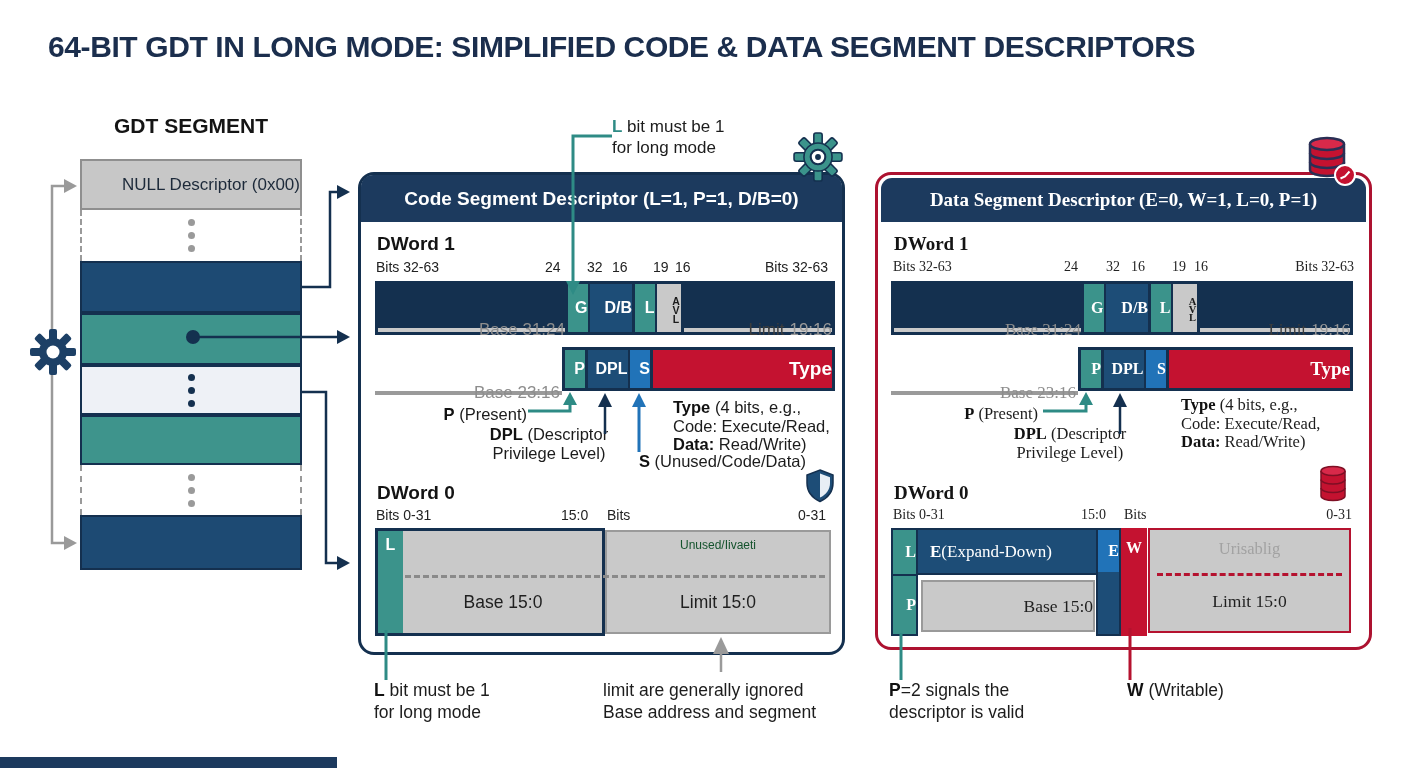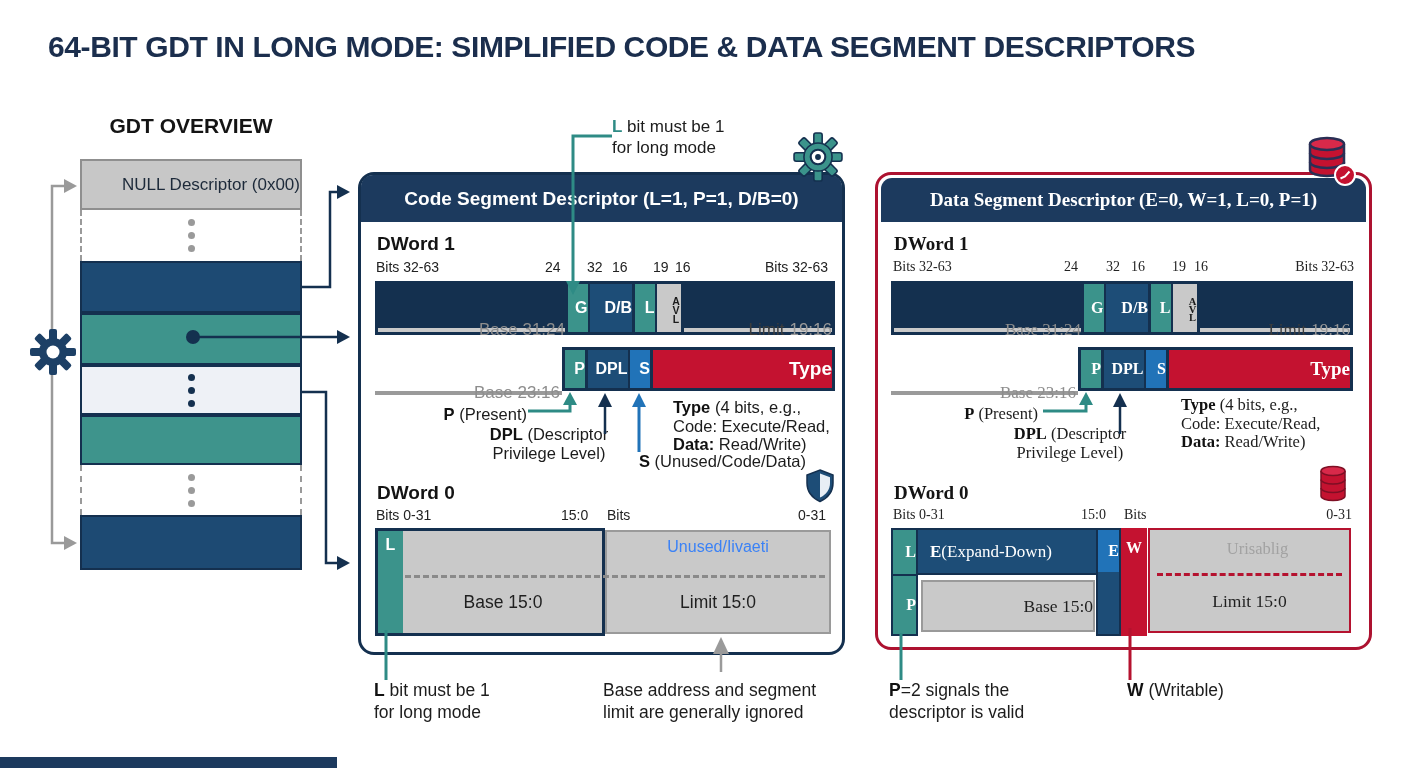--- a/index.html
+++ b/index.html
@@ -22,21 +22,21 @@
   .dots{display:flex;flex-direction:column;align-items:center;justify-content:center;gap:6px;}
   b{color:#111;}
 </style>
 </head>
 <body>
 
 <div class="c" style="left:48px;top:30px;width:1330px;font-size:30px;font-weight:bold;color:#1b2e4d;letter-spacing:-0.4px;">64-BIT GDT IN LONG MODE: SIMPLIFIED CODE &amp; DATA SEGMENT DESCRIPTORS</div>
 
 <div class="c" style="left:0;top:757px;width:337px;height:11px;background:#1c3a5e;"></div>
 
-<div class="c lbl" style="left:80px;top:114px;width:222px;text-align:center;font-size:21px;">GDT OVERVIEW</div>
+<div class="c lbl" style="left:80px;top:114px;width:222px;text-align:center;font-size:21px;">GDT SEGMENT</div>
 
 <div class="c flex" style="left:80px;top:159px;width:222px;height:51px;background:#c7c7c7;border:2.5px solid #8f8f8f;box-sizing:border-box;">
   <span style="font-size:17px;color:#1d2a3a;">NULL Descriptor (0x00)</span>
 </div>
 
 <div class="c dots" style="left:80px;top:210px;width:222px;height:51px;border-left:2.5px dashed #9a9a9a;border-right:2.5px dashed #9a9a9a;box-sizing:border-box;">
   <span class="dot" style="background:#9a9a9a;"></span>
     <span class="dot" style="background:#9a9a9a;"></span>
     <span class="dot" style="background:#9a9a9a;"></span>
 </div>
@@ -143,39 +143,39 @@
   <span class="c bits" style="left:200px;top:332px;">15:0</span>
   <span class="c bits" style="left:246px;top:332px;">Bits</span>
   <span class="c bits" style="right:16px;top:332px;">0-31</span>
 
   <div class="c" style="left:14px;top:353px;width:458px;height:108px;">
     <div class="c" style="left:0;top:0;width:230px;height:108px;border:3px solid #14304f;background:#c9c9c9;box-sizing:border-box;display:flex;">
       <div style="width:25px;background:#3b938b;"></div>
     </div>
     <div class="c" style="left:230px;top:2px;width:226px;height:104px;border:2px solid #9a9a9a;background:#c9c9c9;box-sizing:border-box;"></div>
     <div class="c cellW" style="left:3px;top:8px;width:25px;text-align:center;font-size:16px;">L</div>
-    <div class="c" style="left:232px;top:10px;width:222px;text-align:center;color:#3b82f6;font-size:16px;">Unused/Iivaeti</div>
+    <div class="c" style="left:232px;top:10px;width:222px;text-align:center;color:#14532d;font-size:12px;">Unused/Iivaeti</div>
     <div class="c" style="left:30px;top:47px;width:420px;border-top:3px dashed #8a8a8a;"></div>
     <div class="c" style="left:28px;top:64px;width:200px;text-align:center;font-size:17.5px;color:#1f1f1f;">Base 15:0</div>
     <div class="c" style="left:232px;top:64px;width:222px;text-align:center;font-size:17.5px;color:#1f1f1f;">Limit 15:0</div>
   </div>
 
   <svg class="c" style="left:444px;top:294px;" width="30" height="34" viewBox="0 0 30 34">
     <path d="M15 1 L28 6 V14 C28 22.5 22.5 29 15 32.5 C7.5 29 2 22.5 2 14 V6 Z" fill="#1d4d77" stroke="#14304f" stroke-width="1.5"></path>
     <path d="M15 4.5 L25 8.2 V14 C25 20.5 21 25.8 15 28.6 Z" fill="#e8eef5"></path>
   </svg>
 </div>
 
 <div class="c bnote" style="left:374px;top:679px;">
   <div><b>L</b><span> bit must be 1</span></div>
   <div>for long mode</div>
 </div>
 <div class="c bnote" style="left:603px;top:679px;">
+  <div>limit are generally ignored</div>
   <div>Base address and segment</div>
-  <div>limit are generally ignored</div>
 </div>
 
 <div class="c panel" style="left:875px;top:172px;width:497px;height:478px;border:3.5px solid #ad1230;box-sizing:border-box;font-family:Liberation Serif, serif;">
   <div class="c hdr" style="left:3px;top:3px;right:3px;height:44px;border-radius:11px 11px 0 0;">
     <span>Data Segment Descriptor (E=0, W=1, L=0, P=1)</span>
   </div>
 
   <div class="c lbl" style="left:16px;top:58px;">DWord 1</div>
   <span class="c bits" style="left:15px;top:84px;">Bits 32-63</span>
   <span class="c bits" style="left:186px;top:84px;">24</span>
@@ -265,21 +265,21 @@
     <div class="c" style="left:205px;top:0;width:25px;height:108px;border:2.5px solid #14304f;box-sizing:border-box;display:flex;flex-direction:column;">
       <div class="flex cellW" style="height:42px;background:#2173b8;font-size:16px;">
           <span>E</span>
         </div>
       <div style="flex:1;background:#1d4d77;"></div>
     </div>
     <div class="c" style="left:230px;top:0;width:26px;height:108px;background:#c41230;text-align:center;">
       <div class="cellW" style="padding-top:11px;font-size:16px;">W</div>
     </div>
     <div class="c" style="left:257px;top:0;width:203px;height:105px;border:2.5px solid #b5122f;background:#c9c9c9;box-sizing:border-box;"></div>
-    <div class="c" style="left:259px;top:11px;width:199px;text-align:center;color:#a2a2a2;font-size:16.5px;margin-left:8px;">Urisablig</div>
+    <div class="c" style="left:259px;top:11px;width:199px;text-align:center;color:#a2a2a2;font-size:16.5px;">Urisablig</div>
     <div class="c" style="left:266px;top:45px;width:185px;border-top:3px dashed #b5122f;"></div>
     <div class="c" style="left:259px;top:63px;width:199px;text-align:center;font-size:17.5px;color:#1f1f1f;">Limit 15:0</div>
   </div>
 
   <svg class="c" style="left:440px;top:289px;" width="30" height="40" viewBox="0 0 30 40">
     <path d="M3 7 v25 a12 4.5 0 0 0 24 0 v-25" fill="#c41230" stroke="#7e0f24" stroke-width="1.5"></path>
     <path d="M3 15.5 a12 4.5 0 0 0 24 0 M3 24 a12 4.5 0 0 0 24 0" fill="none" stroke="#7e0f24" stroke-width="1.5"></path>
     <ellipse cx="15" cy="7" rx="12" ry="4.5" fill="#d8294a" stroke="#7e0f24" stroke-width="1.5"></ellipse>
   </svg>
 </div>

